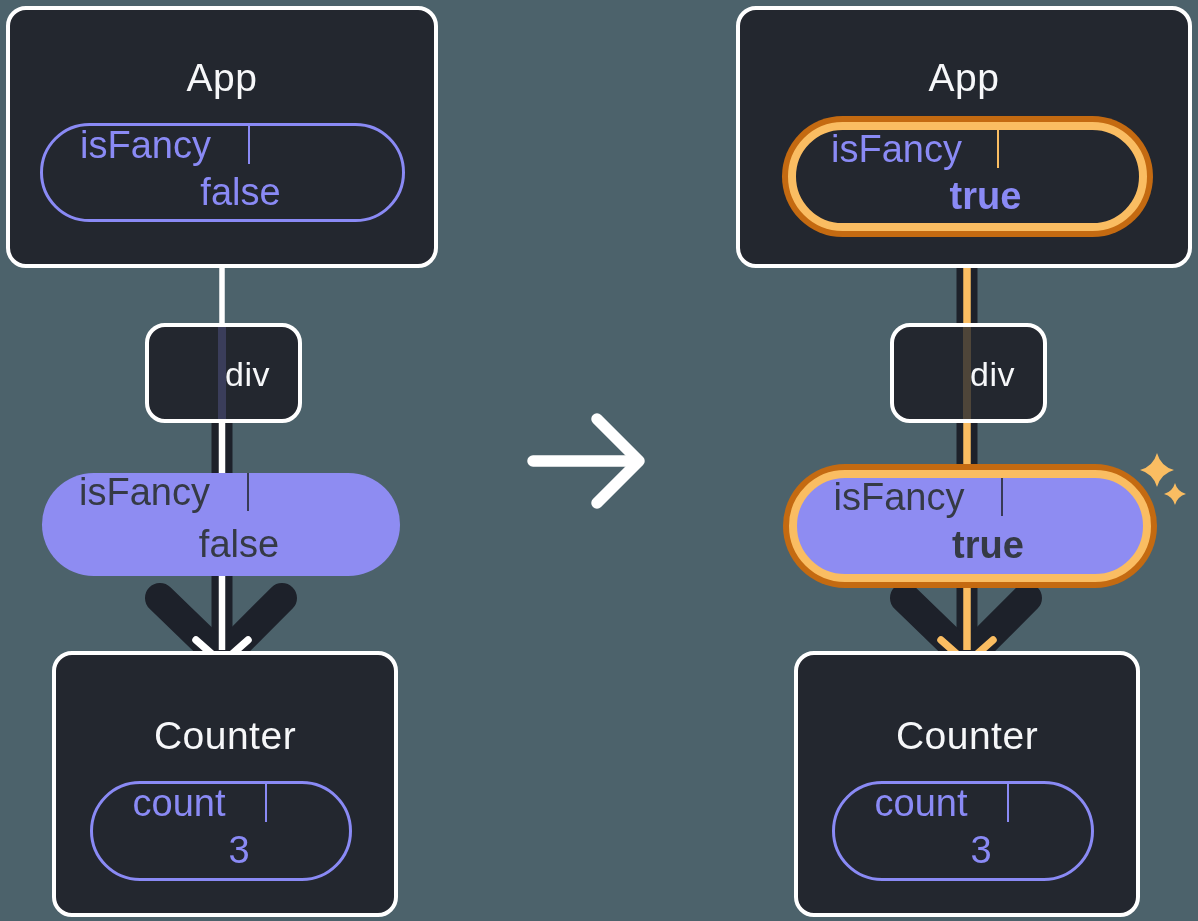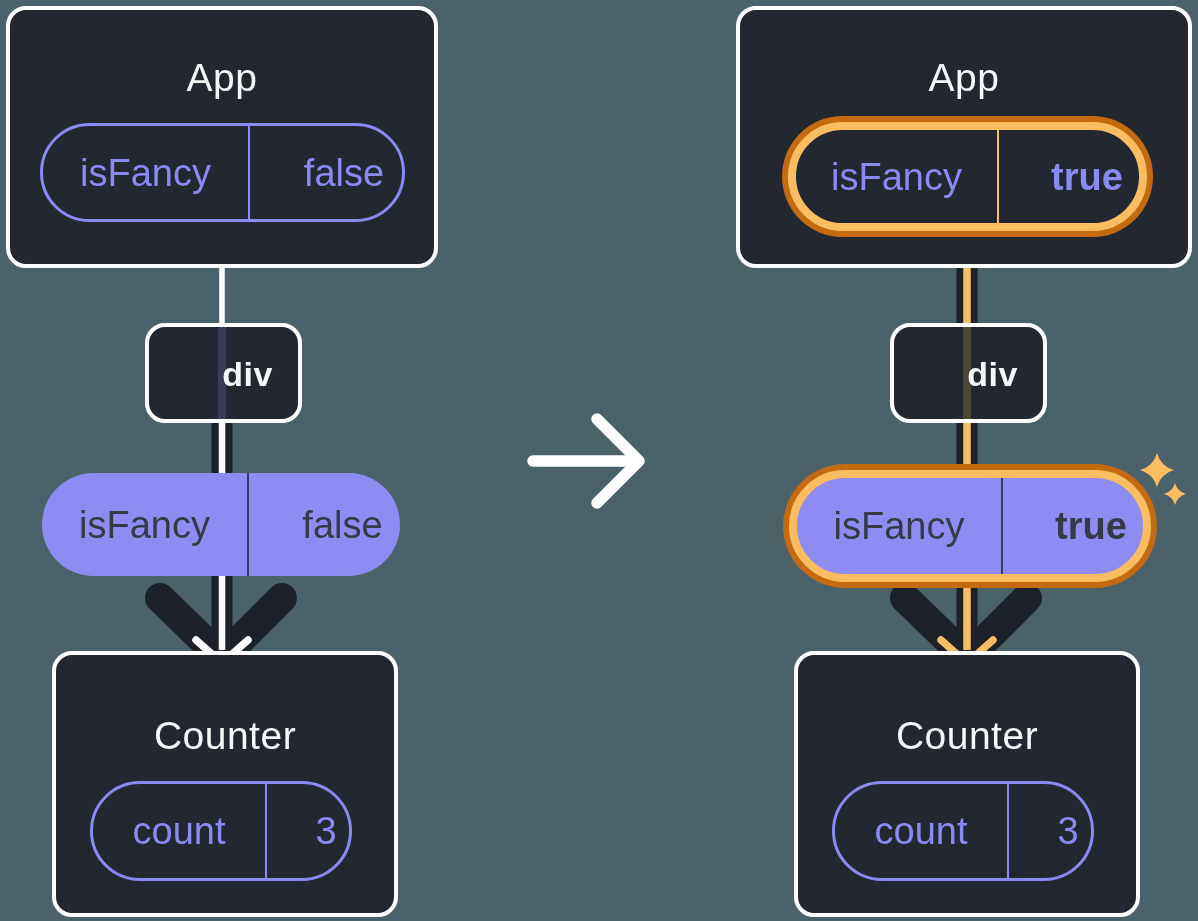--- a/index.html
+++ b/index.html
@@ -34,26 +34,26 @@
   .div-box{left:145px;top:323px;width:157px;height:100px;}
   .counter-box{left:52px;top:651px;width:346px;height:266px;}
   .after .counter-box{left:49px;}
 
   .box-title{
     position:absolute;left:0;right:0;text-align:center;
     color:var(--title-text);font-size:39px;font-weight:500;
     letter-spacing:.5px;line-height:1;
   }
   .app-box .box-title{top:48px;}
-  .div-box .box-title{top:30px;font-size:34px;font-weight:700;padding-left:48px;}
+  .div-box .box-title{top:30px;font-size:34px;font-weight:400;padding-left:48px;}
   .counter-box .box-title{top:49px;margin-top:12px;}
 
   .pill{
     position:absolute;border-radius:999px;display:flex;
-    box-sizing:border-box;font-size:38px;line-height:1;
+    box-sizing:border-box;font-size:38px;line-height:1;flex-direction:column;
   }
   .cell{display:flex;align-items:center;justify-content:center;min-width:0;}
   .cell.val{flex:1;padding-left:36px;}
 
   
   .outline-pill{border:3px solid var(--purple);color:var(--purple);}
   .outline-pill .cell.key{border-right:2.5px solid var(--purple);}
 
   .app-pill{left:30px;top:113px;width:365px;height:99px;}
   .app-pill .cell.key{width:205px;}

